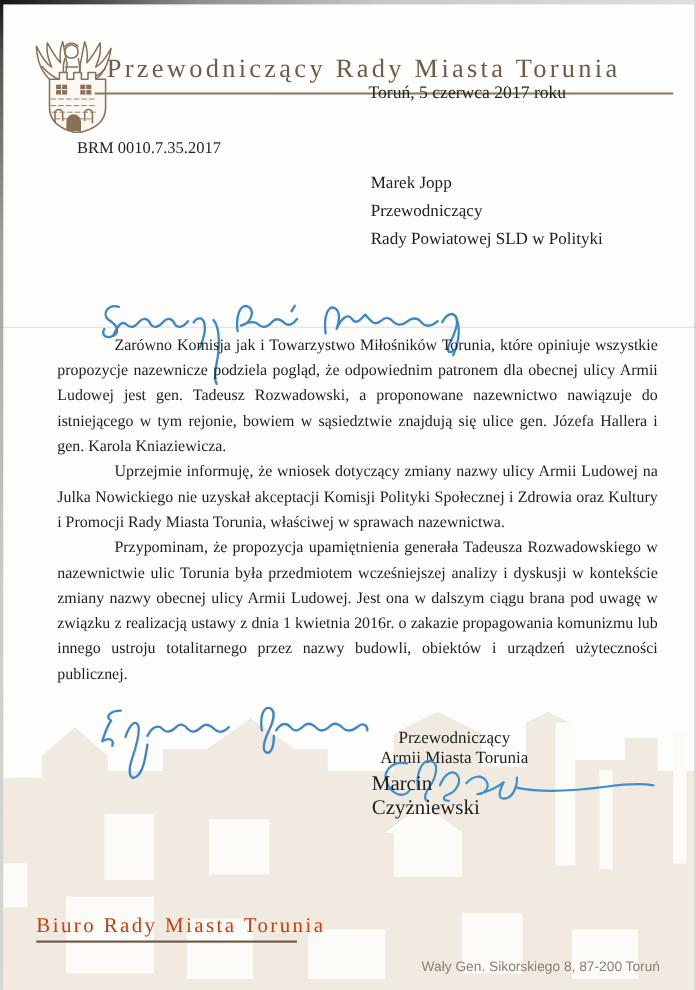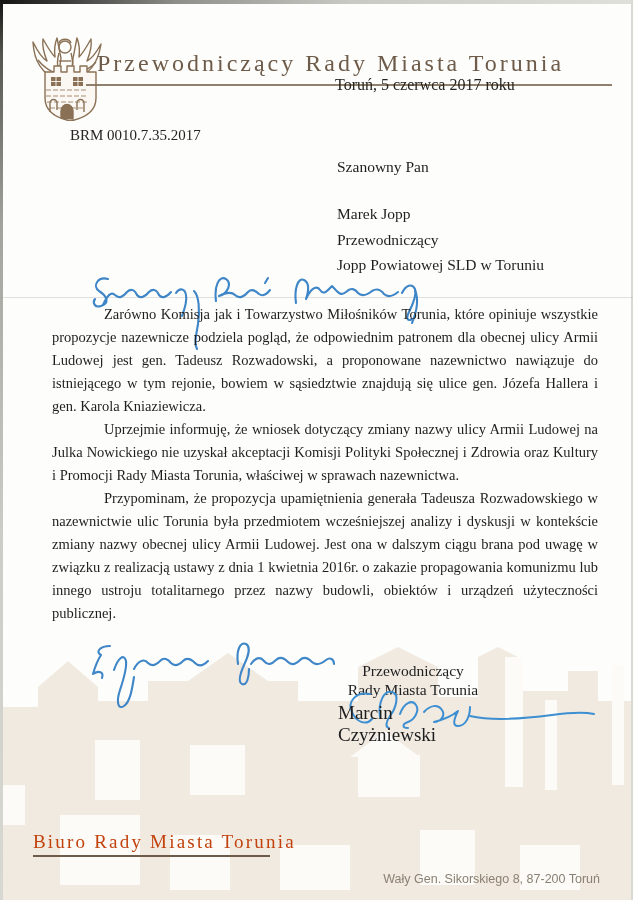--- a/index.html
+++ b/index.html
@@ -115,24 +115,23 @@
       <path fill="#8a7156" d="M33,84 v-7 a6,6.5 0 0 1 12,0 v8 Z"></path>
     </g>
   </svg>
 
   <div class="title">Przewodniczący Rady Miasta Torunia</div>
   <div class="title-rule"></div>
   <div class="dateline">Toruń, 5 czerwca 2017 roku</div>
   <div class="refline">BRM 0010.7.35.2017</div>
 
   <div class="recipient">
-    <div class="salutation">Szanowny Pan</div>
     <div>Marek Jopp</div>
     <div>Przewodniczący</div>
-    <div>Jopp Powiatowej SLD w Toruniu</div>
+    <div>Rady Powiatowej SLD w Polityki</div>
   </div>
 
   <div class="hw z2" style="left:88px;top:266px;" aria-label="Szanowny Panie Przewodniczący">
     <svg width="345" height="92" viewBox="0 0 345 92">
       <path d="M20,13 C10,10 4,20 11,25 C19,30 22,37 13,40 C7,42 4,37 7,33"></path>
       <path d="M15,39 C19,30 23,25 27,29 C31,33 35,31 39,26 C43,22 47,24 49,29 C52,33 57,31 61,26 C65,22 69,24 71,29 C74,33 79,31 83,26"></path>
       <path d="M88,27 C92,21 97,23 98,29 C99,34 97,42 94,50"></path>
       <path d="M106,25 C111,30 112,44 110,58 C108,70 106,78 109,83"></path>
       <path d="M128,35 C126,20 131,9 138,13 C144,17 140,28 131,30 C137,27 143,25 147,29 C151,33 156,31 160,26 C164,22 168,25 171,28 C175,31 179,28 182,24"></path>
       <path d="M177,17 L180,12"></path>
@@ -153,21 +152,21 @@
       <path d="M22,12 C12,12 7,18 13,21 C9,27 7,33 5,40 C11,36 16,38 14,44"></path>
       <path d="M26,36 C30,24 36,19 38,27 C39,34 36,44 32,56 C28,68 30,76 36,72 C42,68 44,56 46,43"></path>
       <path d="M46,35 C50,27 56,24 60,29 C64,33 68,31 72,27 C76,23 80,25 83,29 C87,33 91,31 95,27 C99,23 103,25 107,29 C111,33 116,31 120,27"></path>
       <path d="M150,30 C148,17 152,7 158,10 C163,13 160,23 156,31 C152,40 150,48 154,50 C159,52 161,43 161,35"></path>
       <path d="M163,30 C167,24 172,22 176,27 C180,32 184,30 188,26 C192,22 196,24 200,28 C204,32 208,30 212,26 C216,22 220,24 224,28 C228,32 233,30 238,26 C242,23 246,25 246,30"></path>
     </svg>
   </div>
 
   <div class="sig-block">
     <div>Przewodniczący</div>
-    <div>Rady Miasta Torunia</div>
+    <div>Armii Miasta Torunia</div>
   </div>
 
   <div class="hw sig z2" style="left:342px;top:686px;" aria-label="podpis odręczny">
     <svg width="258" height="46" viewBox="0 0 258 46">
       <path d="M28,8 C14,5 5,16 10,26 C14,36 24,40 30,33"></path>
       <path d="M38,31 C36,16 42,4 50,6 C58,8 54,22 48,30 C44,36 43,41 47,42"></path>
       <path d="M58,28 C62,17 70,13 74,19 C78,25 72,34 66,36 C60,38 60,42 66,42"></path>
       <path d="M82,26 C88,19 96,18 100,24 C104,30 98,36 92,36 C100,34 110,30 116,25 C112,33 110,40 116,40 C124,40 128,30 128,21"></path>
       <path d="M128,30 C150,35 180,33 210,29 C225,27 242,26 252,28"></path>
     </svg>

